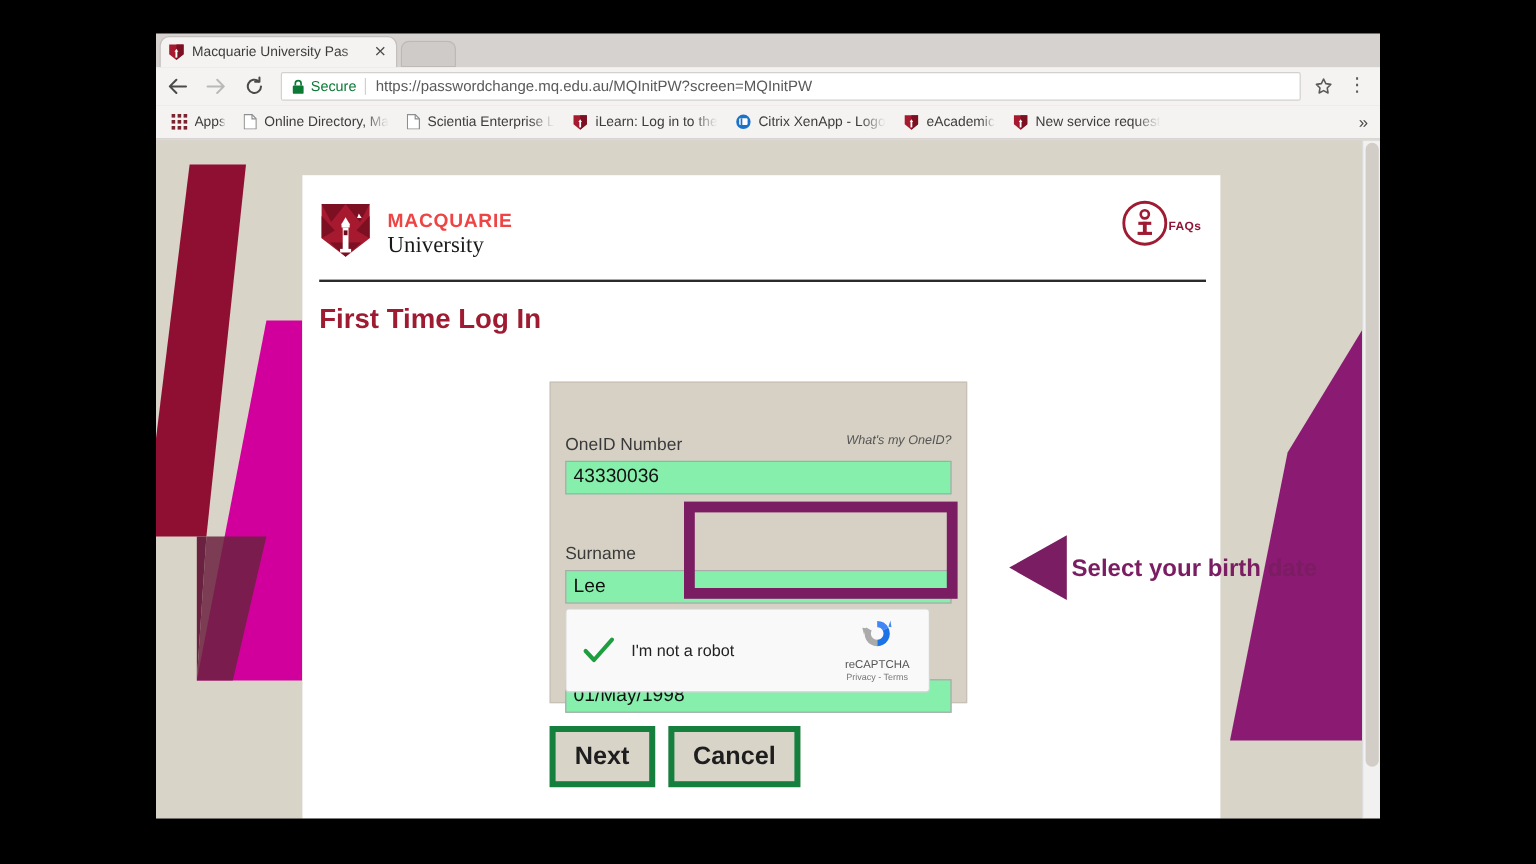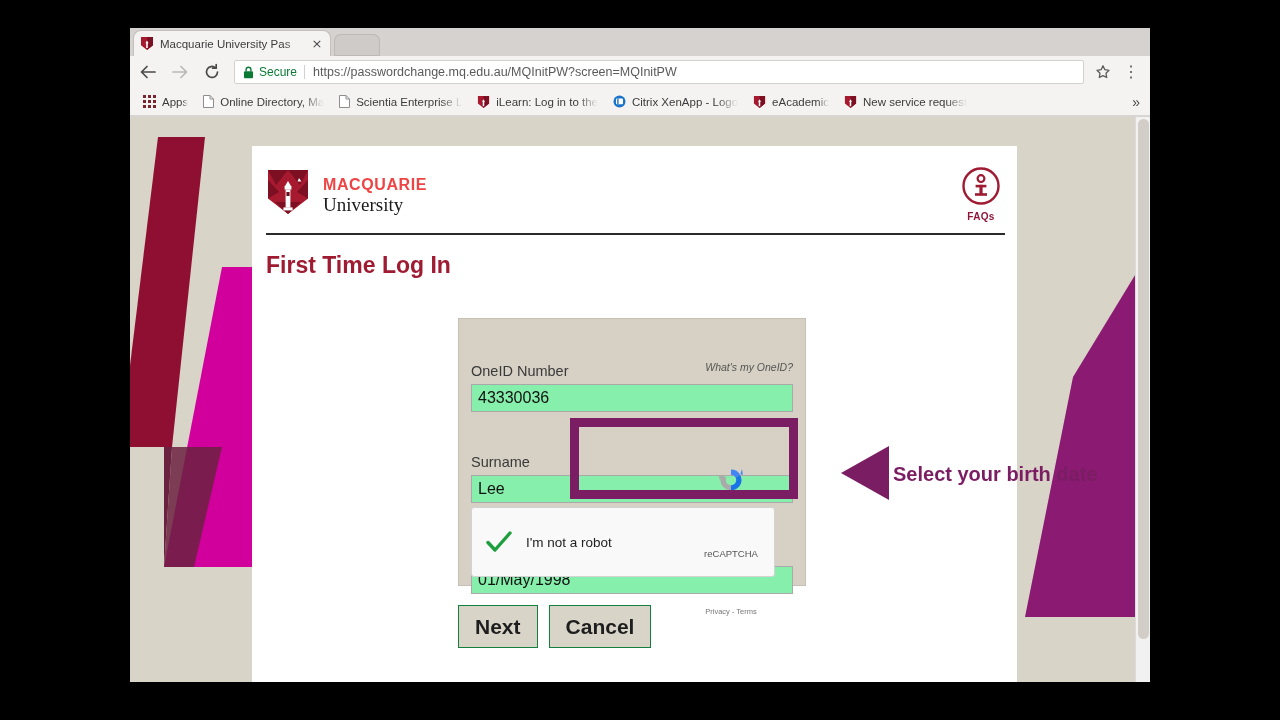--- a/index.html
+++ b/index.html
@@ -122,21 +122,21 @@
   #wordmark .l1 {
     font-size: 16px; font-weight: bold; letter-spacing: 0.6px;
     color: #ef4444; line-height: 21px;
   }
   #wordmark .l2 {
     font-family: "Liberation Serif", serif;
     font-size: 19px; color: #1a1a1a; line-height: 20px;
   }
   #faqs-block {
     position: absolute; right: 16px; top: 20px;
-    display: flex; flex-direction: column; align-items: center;
+    display: flex; flex-direction: row; align-items: center;
   }
   #faqs-label {
     font-size: 10px; font-weight: bold; color: #8f1638; margin-top: 1px; letter-spacing: .3px;
   }
   #header-rule {
     position: absolute; left: 14px; right: 12px; top: 87px;
     height: 2px; background: #2b2b2b;
   }
 
   #page-title {
@@ -166,29 +166,29 @@
   }
   #recaptcha {
     position: absolute; left: 12px; top: 188px; width: 304px; height: 70px;
     background: #f9f9f9; border: 1px solid #d3d3d3; border-radius: 3px;
     display: flex; align-items: center;
   }
   #recaptcha-check { width: 54px; display: flex; justify-content: center; align-items: center; }
   #recaptcha-text { font-size: 13.5px; color: #222; flex: 1 1 auto; }
   #recaptcha-brand {
     width: 86px; display: flex; flex-direction: column;
-    align-items: center; justify-content: center; padding-bottom: 2px; gap: 48px;
+    align-items: center; justify-content: center; padding-bottom: 2px;
   }
   #recaptcha-brand .bname { font-size: 9.5px; color: #555; margin-top: 2px; }
   #recaptcha-brand .bterms { font-size: 7.5px; color: #777; }
 
   
   #button-row { position: absolute; left: 206px; top: 459px; display: flex; }
   .form-button {
-    background: #d9d4c8; border: 1px solid #15803d;
+    background: #d9d4c8; border: 5px solid #15803d;
     font-family: "Liberation Sans", sans-serif;
     font-size: 21px; font-weight: bold; color: #1e1e1e;
     padding: 9px 16px; line-height: 23px; cursor: pointer;
   }
   #cancel-button { margin-left: 11px; }
 
   
   #annot-box {
     position: absolute; left: 318px; top: 272px; width: 228px; height: 81px;
     border: 9px solid #7b1d62; pointer-events: none;

